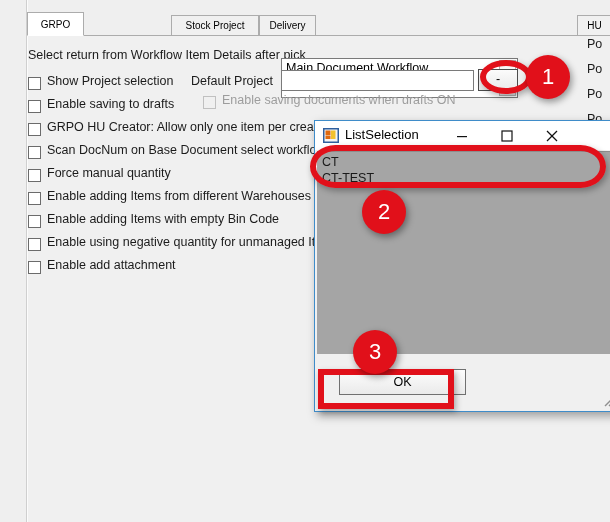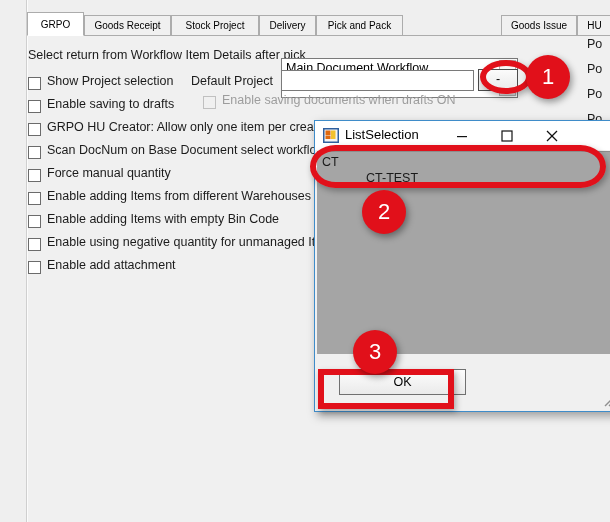--- a/index.html
+++ b/index.html
@@ -227,25 +227,22 @@
 </head>
 <body>
 
 <div id="root">
 
   <div class="left-edge"></div>
   <div class="left-edge2"></div>
 
   <div class="tabstrip" id="tabstrip">
       <div class="tab active" style="left: 0px; width: 57px;">GRPO</div>
-      <div class="tab" style="left: 57px; width: 87px;">Goods Receipt</div>
       <div class="tab" style="left: 144px; width: 88px;">Stock Project</div>
       <div class="tab" style="left: 232px; width: 57px;">Delivery</div>
-      <div class="tab" style="left: 289px; width: 87px;">Pick and Pack</div>
-      <div class="tab" style="left: 474px; width: 76px;">Goods Issue</div>
       <div class="tab" style="left: 550px; width: 35px;">HU</div>
     </div>
   <div class="tab-underline"></div>
   <div class="tab-underline-cover" id="tabcover" style="left: 28px; width: 55px;"></div>
 
   <div class="client">
 
     <div class="lbl" style="left:0px; top:12px;">Select return from Workflow Item Details after pick</div>
 
     <div class="combo" style="left:253px; top:22px; width:237px; height:40px;">
@@ -326,21 +323,21 @@
             <line x1="2" y1="2" x2="12" y2="12" stroke="#111" stroke-width="1.2"></line>
             <line x1="12" y1="2" x2="2" y2="12" stroke="#111" stroke-width="1.2"></line>
           </svg>
         </span>
       </div>
     </div>
 
     <div class="listbox">
       <div id="litems">
           <div class="litem" style="top: 3px;">CT</div>
-          <div class="litem" style="top: 19px; margin-left: 44px;">CT-TEST</div>
+          <div class="litem" style="top: 19px;">CT-TEST</div>
         </div>
     </div>
 
     <div class="dlg-foot">
       <div class="dbtn" style="left:22px; top:15px; width:127px; height:26px;">OK</div>
       <div class="grip">
         <svg width="14" height="14" viewBox="0 0 14 14">
           <g stroke="#8f8f8f" stroke-width="1.4">
             <line x1="13" y1="4" x2="4" y2="13"></line>
             <line x1="13" y1="8" x2="8" y2="13"></line>

